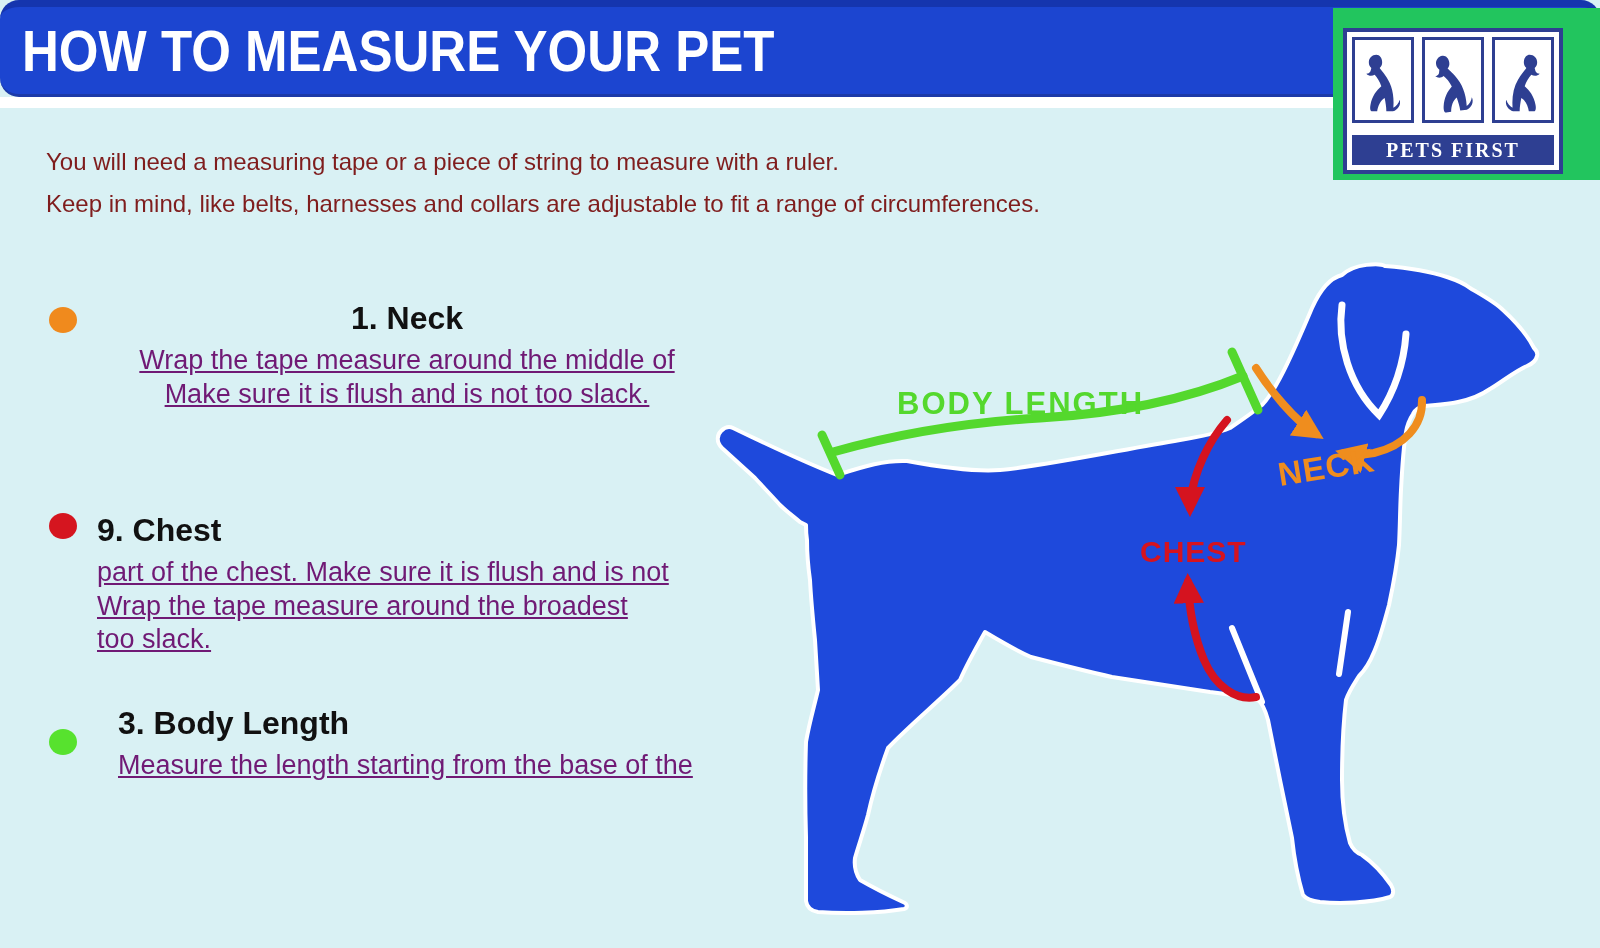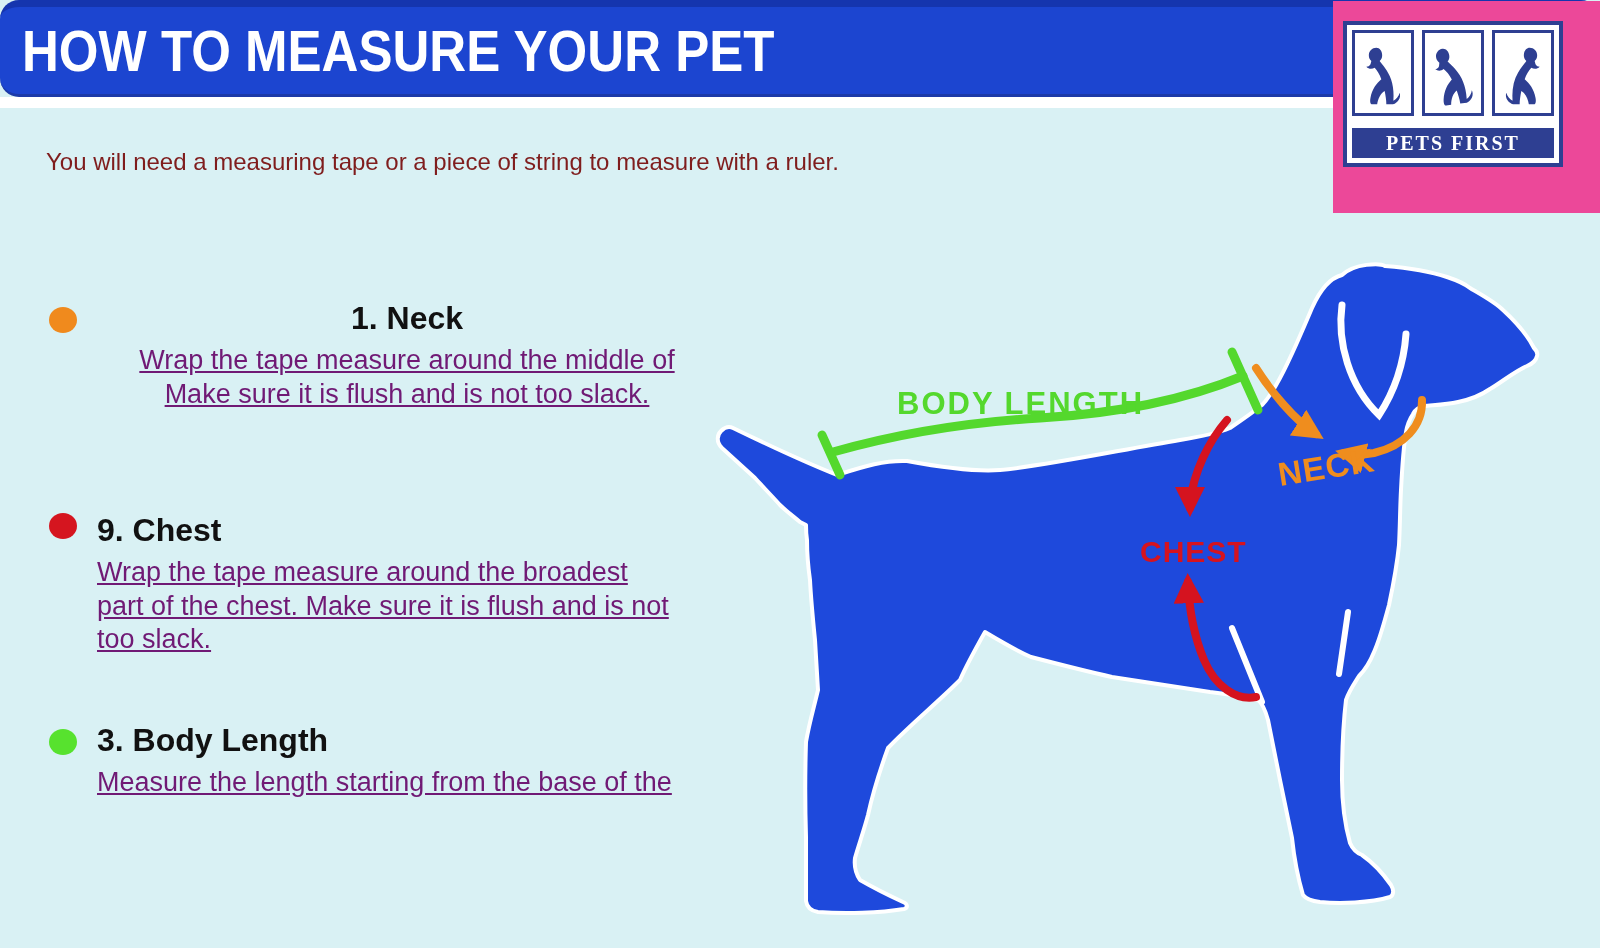--- a/index.html
+++ b/index.html
@@ -6,38 +6,38 @@
   .page{position:relative;width:1600px;height:948px;background:#d9f1f4;overflow:hidden;
         font-family:"Liberation Sans",sans-serif;color:#1a1a1a;}
   
   .header{position:absolute;left:0;top:0;width:100%;height:97px;background:#1c45d0;
           border-top:7px solid #1535ae;border-bottom:3px solid #1c3aa8;box-sizing:border-box;border-radius:19px;}
   .header h1{position:absolute;left:22px;top:10px;margin:0;color:#ffffff;font-size:58px;
              font-weight:bold;letter-spacing:0px;transform:scaleX(0.88);transform-origin:left center;
              white-space:nowrap;}
   .header-gap{position:absolute;left:0;top:97px;width:100%;height:11px;background:#ffffff;}
   
-  .logo-backing{position:absolute;left:1333px;top:1px;width:267px;height:212px;background:#ec4899;}
+  .logo-backing{position:absolute;left:1333px;top:8px;width:267px;height:172px;background:#22c55e;}
   .logo-box{position:absolute;left:10px;top:20px;width:212px;height:138px;border:4px solid #2e3f92;
             background:#ffffff;}
   .logo-dogs{display:flex;justify-content:space-between;padding:5px 5px 0 5px;}
   .logo-cell{width:62px;height:86px;border:3px solid #2e3f92;box-sizing:border-box;background:#ffffff;
              display:flex;align-items:flex-end;justify-content:center;}
   .logo-bar{position:absolute;left:5px;bottom:5px;width:202px;height:30px;background:#2e3f92;
             color:#ffffff;font-family:"Liberation Serif",serif;font-weight:bold;font-size:20px;
             letter-spacing:2px;text-align:center;line-height:30px;}
   
   .intro{position:absolute;left:46px;top:141px;font-size:24px;line-height:42px;color:#7f1d1d;}
   
   .bullet{position:absolute;left:49px;width:28px;height:26px;border-radius:50%;}
   .b1{top:307px;background:#f08a1d;}
   .b2{top:513px;background:#d5151f;}
   .b3{top:729px;background:#57e22e;}
   .section{position:absolute;left:97px;width:620px;}
-  .s1{top:300px;text-align:center;} .s2{top:512px;} .s3{top:722px;}
+  .s1{top:300px;text-align:center;} .s2{top:512px;} .s3{top:705px;margin-left:21px;}
   .section h2{margin:0 0 7px 0;font-size:32px;font-weight:bold;color:#111111;}
   .section .bodytext{font-size:27px;line-height:33.5px;color:#701a75;text-decoration:underline;}
   
   .illu{position:absolute;left:690px;top:250px;}
   .svg-label{font-family:"Liberation Sans",sans-serif;font-weight:bold;}
 </style>
 </head>
 <body>
 
 <div class="page">
@@ -65,37 +65,38 @@
             <path fill="#2e3f92" transform="translate(60,0) scale(-1,1)" d="M22,6 C17,6 13,10 13,15 C13,18 14,20 16,22 L15,26 C14,28 12,29 10,29 C13,32 17,32 20,30 C23,33 26,38 28,44 C22,49 17,56 15,66 C14,71 15,74 17,74 L23,74 C24,67 27,61 32,58 C33,63 34,69 34,74 L42,74 C44,60 42,46 36,36 C32,29 28,25 26,22 C28,20 29,18 29,15 C29,10 26,6 22,6 Z M42,74 C48,72 52,66 50,60 C49,64 46,68 42,70 Z"></path>
           </svg>
         </div>
       </div>
       <div class="logo-bar">PETS FIRST</div>
     </div>
   </div>
 
   <div class="intro">
     <div>You will need a measuring tape or a piece of string to measure with a ruler.</div>
+    <div>Keep in mind, like belts, harnesses and collars are adjustable to fit a range of circumferences.</div>
   </div>
 
   <div class="bullet b1"></div>
   <div class="section s1">
     <h2>1. Neck</h2>
     <div class="bodytext">
       <div>Wrap the tape measure around the middle of</div>
       <div>Make sure it is flush and is not too slack.</div>
     </div>
   </div>
 
   <div class="bullet b2"></div>
   <div class="section s2">
     <h2>9. Chest</h2>
     <div class="bodytext">
+      <div>part of the chest. Make sure it is flush and is not</div>
       <div>Wrap the tape measure around the broadest</div>
-      <div>part of the chest. Make sure it is flush and is not</div>
       <div>too slack.</div>
     </div>
   </div>
 
   <div class="bullet b3"></div>
   <div class="section s3">
     <h2>3. Body Length</h2>
     <div class="bodytext">
       <div>Measure the length starting from the base of the</div>
     </div>

